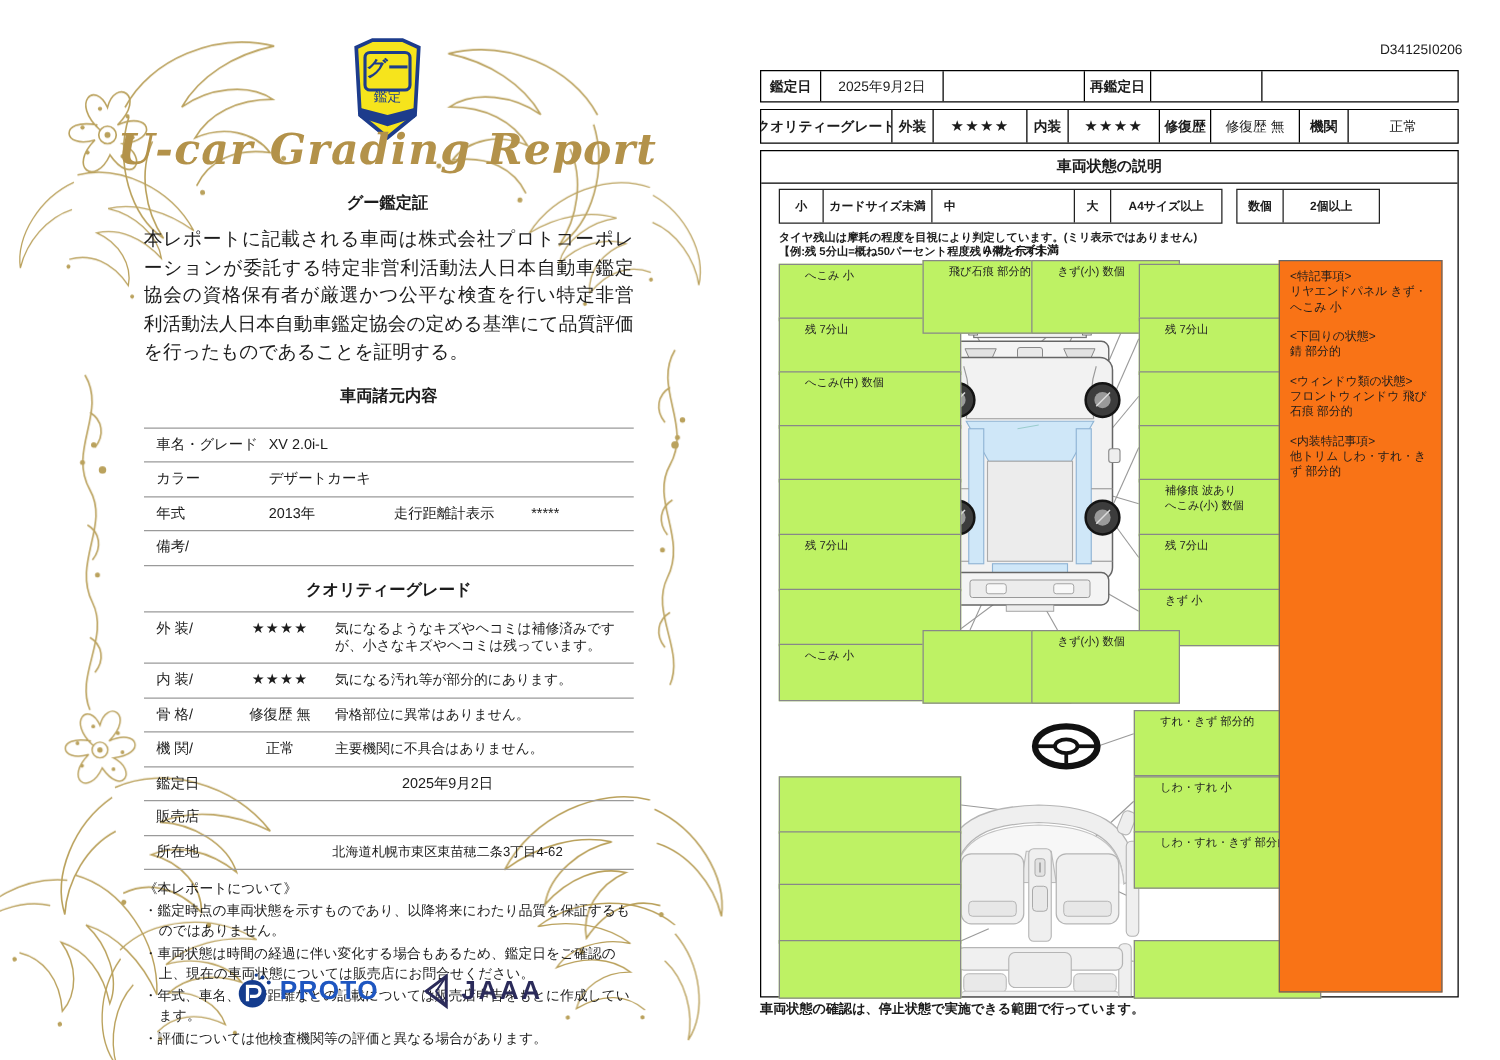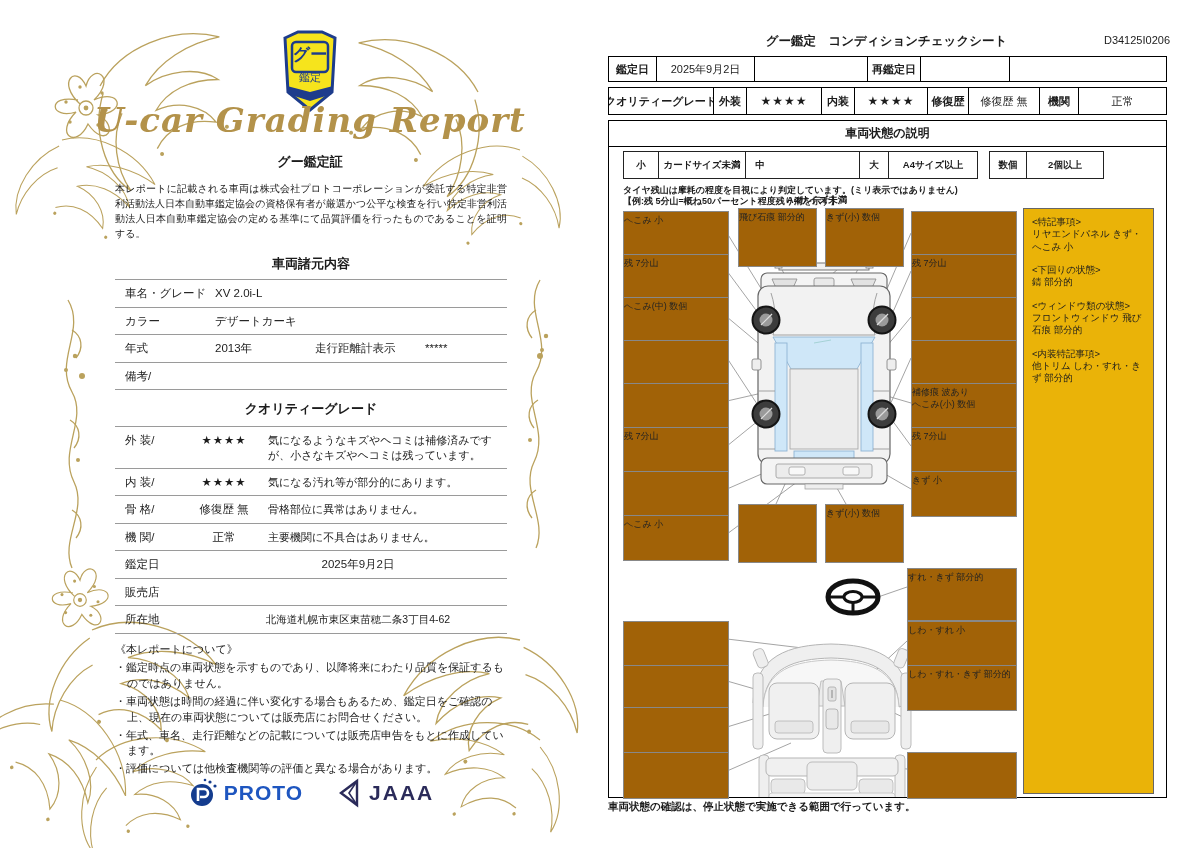--- a/index.html
+++ b/index.html
@@ -6,21 +6,21 @@
   .sheet{position:relative;width:1200px;height:848px;background:#fff;overflow:hidden;
          font-family:"Liberation Sans","DejaVu Sans",sans-serif;color:#1c1c1c;}
   
   .abs{position:absolute;}
   .ctr{text-align:center;}
   svg{display:block;}
   
   .cert-title{font-family:"DejaVu Serif","Liberation Serif",serif;font-style:italic;font-weight:700;
               font-size:34px;color:#b3924a;letter-spacing:1px;white-space:nowrap;}
   .cert-sub{font-size:13px;font-weight:700;}
-  .intro{font-size:10px;line-height:1.5;text-align:justify;}
+  .intro{font-size:15px;line-height:1.5;text-align:justify;}
   .sec-h{font-size:13px;font-weight:700;text-align:center;}
   .rule-table{border-top:1px solid #9a9a9a;}
   .rrow{display:flex;align-items:flex-start;border-bottom:1px solid #9a9a9a;padding:6px 6px 5px 10px;font-size:11.5px;line-height:1.35;}
   .rlab{flex:0 0 90px;font-weight:400;}
   .gval{flex:0 0 88px;text-align:center;font-weight:700;letter-spacing:1px;}
   .gdesc{flex:1;font-size:11px;}
   .ival{flex:1;text-align:center;}
   .about{font-size:11px;line-height:1.45;}
   .about li{list-style:none;padding-left:12px;text-indent:-12px;margin:2px 0;}
   .about ul{margin:2px 0 0 0;padding:0;}
@@ -30,23 +30,23 @@
       font-size:11px;overflow:hidden;white-space:nowrap;}
   .tc:first-child{border-left:none;}
   .tlab{font-weight:700;}
   .stars{font-size:12px;letter-spacing:1px;}
   .bigbox{border:1.8px solid #000;background:#fff;}
   .bb-head{height:25px;line-height:25px;text-align:center;font-weight:700;font-size:12px;border-bottom:1.5px solid #000;}
   .leg{display:flex;border:1.4px solid #222;position:absolute;height:26px;background:#fff;}
   .lc{display:flex;align-items:center;justify-content:center;font-size:9.5px;font-weight:700;border-left:1px solid #222;white-space:nowrap;}
   .lc:first-child{border-left:none;}
   .tnote{position:absolute;font-size:9px;font-weight:700;white-space:nowrap;}
-  .co{position:absolute;background:#a16207;border:1px solid #888;font-size:9px;line-height:1.3;
-      padding:3px 0;white-space:pre-line;z-index:3;color:#222;}
-  .np{position:absolute;border:1px solid #666;background:#eab308;z-index:3;padding:7px 8px;font-size:9.5px;line-height:1.3;}
+  .co{position:absolute;background:#bef264;border:1px solid #888;font-size:9px;line-height:1.3;
+      padding:3px 20px;white-space:pre-line;z-index:3;color:#222;}
+  .np{position:absolute;border:1px solid #666;background:#f97316;z-index:3;padding:7px 8px;font-size:9.5px;line-height:1.3;}
   .np-h{margin-top:11px;}
   .np-h:first-child{margin-top:0;}
   .foot{font-size:10.5px;font-weight:600;}
   
   .proto-txt{font-size:21px;font-weight:800;color:#1e56c0;letter-spacing:1px;}
   .jaaa-txt{font-size:21px;font-weight:800;color:#2b2b5a;letter-spacing:2px;}
   .logo-row{display:flex;align-items:center;justify-content:center;gap:34px;}
   .logo-item{display:flex;align-items:center;gap:6px;}
 </style>
 </head>
@@ -114,21 +114,21 @@
     </div>
 
     <div class="abs ctr cert-title" style="left:60px;top:100px;width:500px;">U-car Grading Report</div>
     <div class="abs ctr cert-sub" style="left:60px;top:153px;width:500px;">グー鑑定証</div>
 
     <div class="abs" style="left:115px;top:181px;width:392px;">
       <div class="intro">本レポートに記載される車両は株式会社プロトコーポレーションが委託する特定非営利活動法人日本自動車鑑定協会の資格保有者が厳選かつ公平な検査を行い特定非営利活動法人日本自動車鑑定協会の定める基準にて品質評価を行ったものであることを証明する。</div>
 
       <div class="sec-h" style="margin-top:14px;">車両諸元内容</div>
 
-      <div class="rule-table" style="margin-top:6px;">
+      <div class="rule-table" style="margin-top:16px;">
         <div class="rrow">
           <span class="rlab">車名・グレード</span>
           <span>XV 2.0i-L</span>
         </div>
         <div class="rrow">
           <span class="rlab">カラー</span>
           <span>デザートカーキ</span>
         </div>
         <div class="rrow">
           <span class="rlab">年式</span>
@@ -204,21 +204,20 @@
           <path d="M4,15 L20,3 L20,27 Z" fill="none" stroke="#2b2b5a" stroke-width="2.4"></path>
           <path d="M20,3 L12,15 L20,27" fill="none" stroke="#2b2b5a" stroke-width="1.6"></path>
         </svg>
         <span class="jaaa-txt">JAAA</span>
       </div>
     </div>
   </section>
 
   <section class="abs" style="left:585px;top:0;width:615px;height:848px;">
 
-    <div class="abs ctr" style="left:23px;top:33px;width:557px;font-size:12.5px;font-weight:700;">グー鑑定　コンディションチェックシート</div>
     <div class="abs" style="right:30px;top:34px;font-size:11px;">D34125I0206</div>
 
     <div class="tbl abs" style="left:23px;top:56px;width:557px;height:24px;">
       <div class="tc tlab" style="width:47px;">鑑定日</div>
       <div class="tc" style="width:97px;">2025年9月2日</div>
       <div class="tc" style="width:112px;"></div>
       <div class="tc tlab" style="width:52px;">再鑑定日</div>
       <div class="tc" style="width:88px;"></div>
       <div class="tc" style="flex:1;"></div>
     </div>

